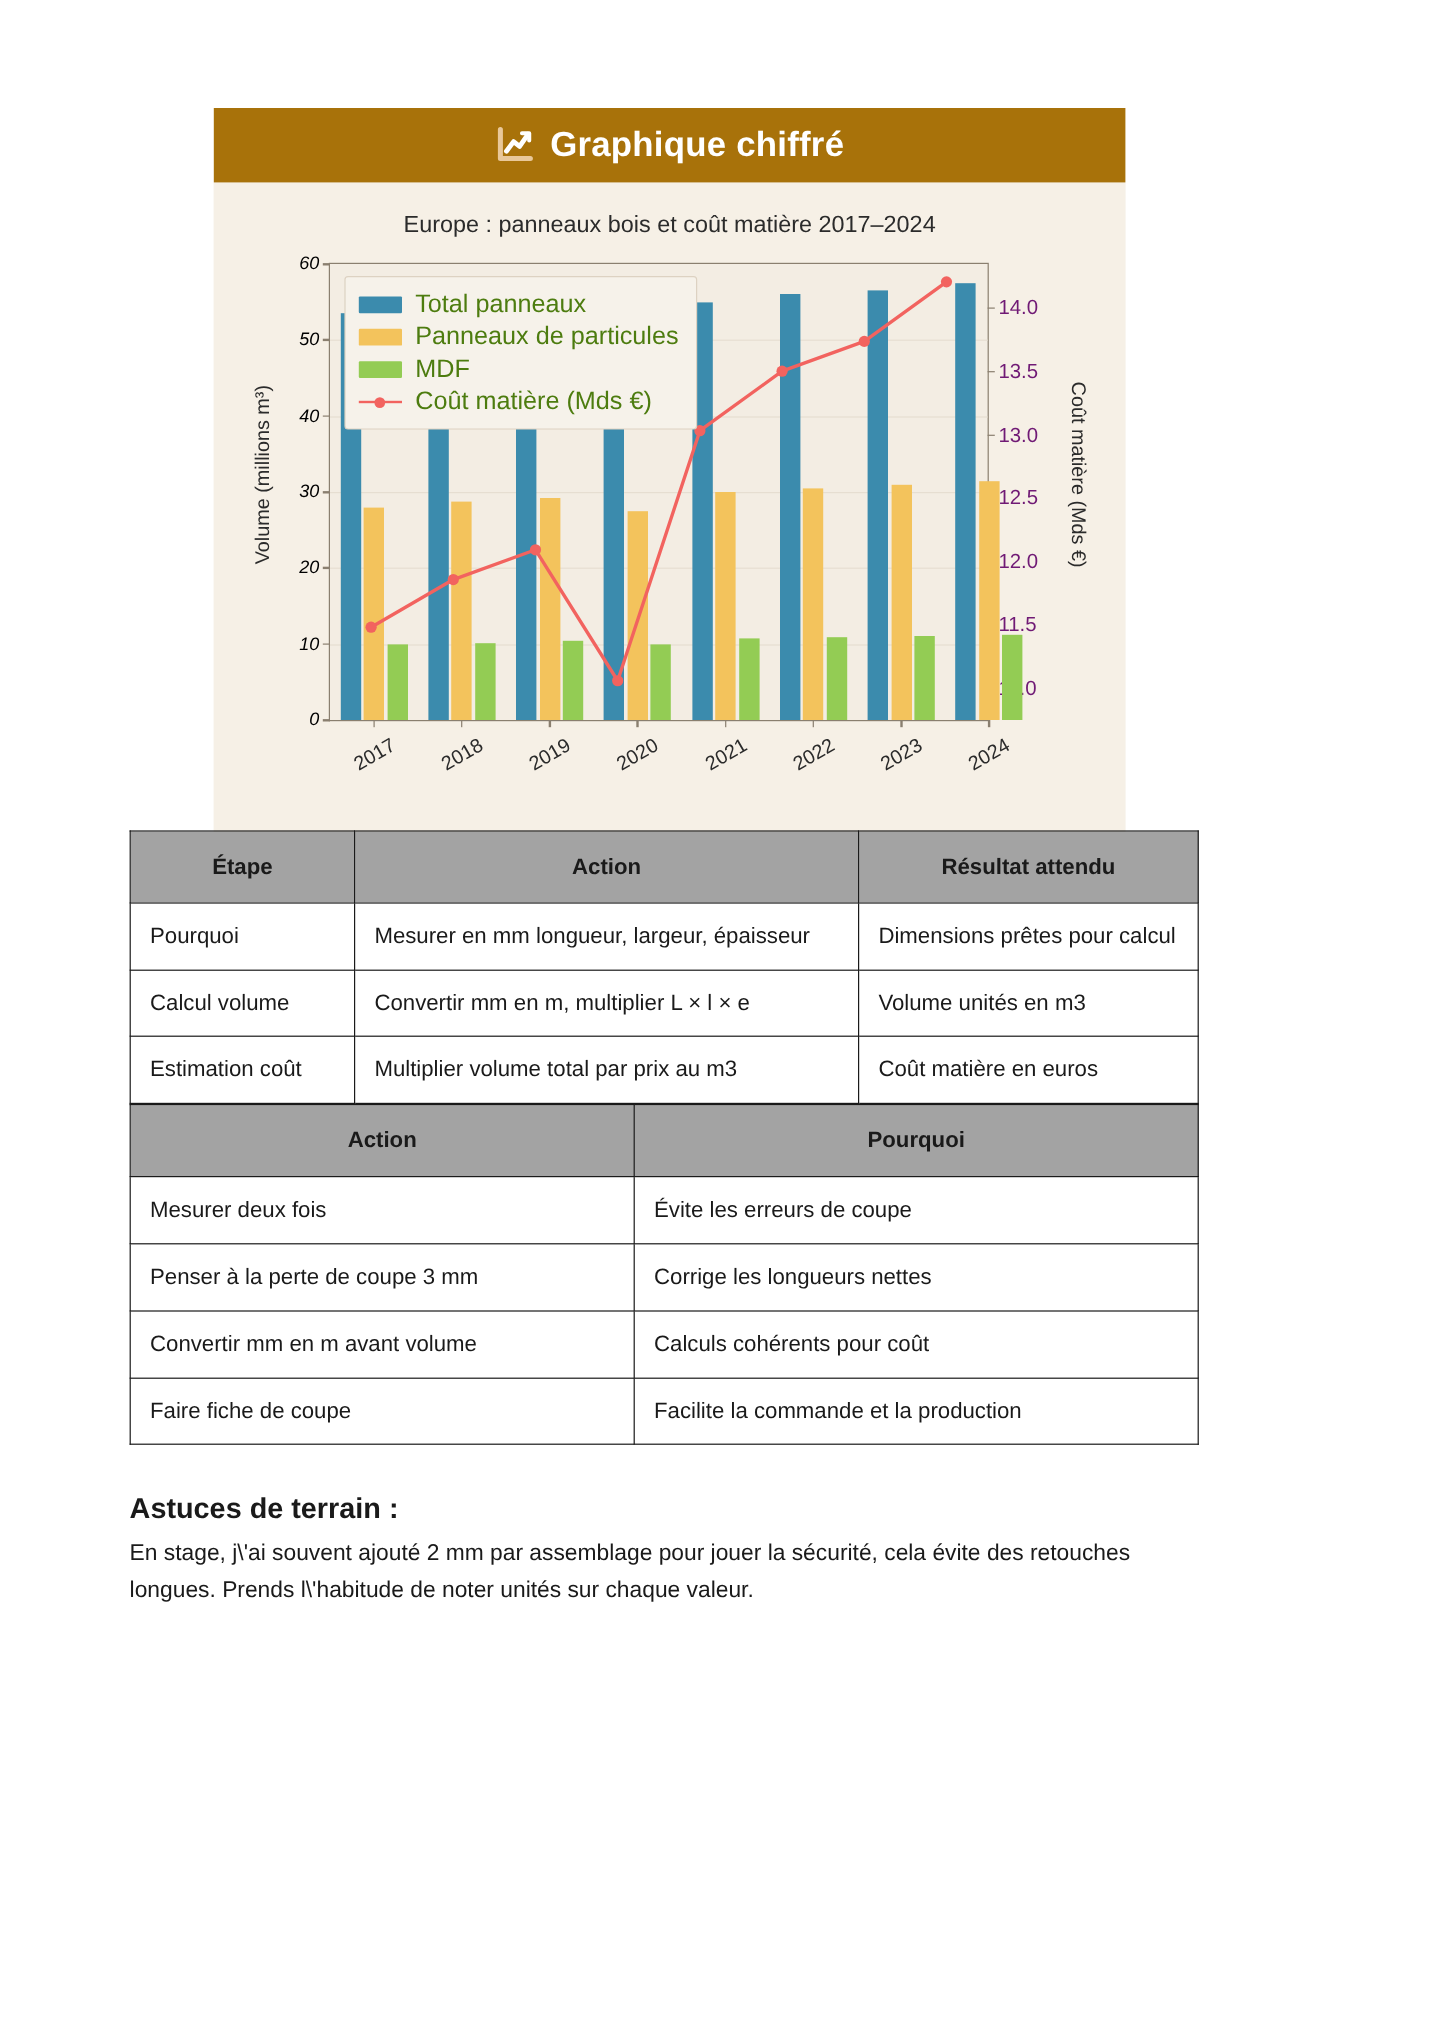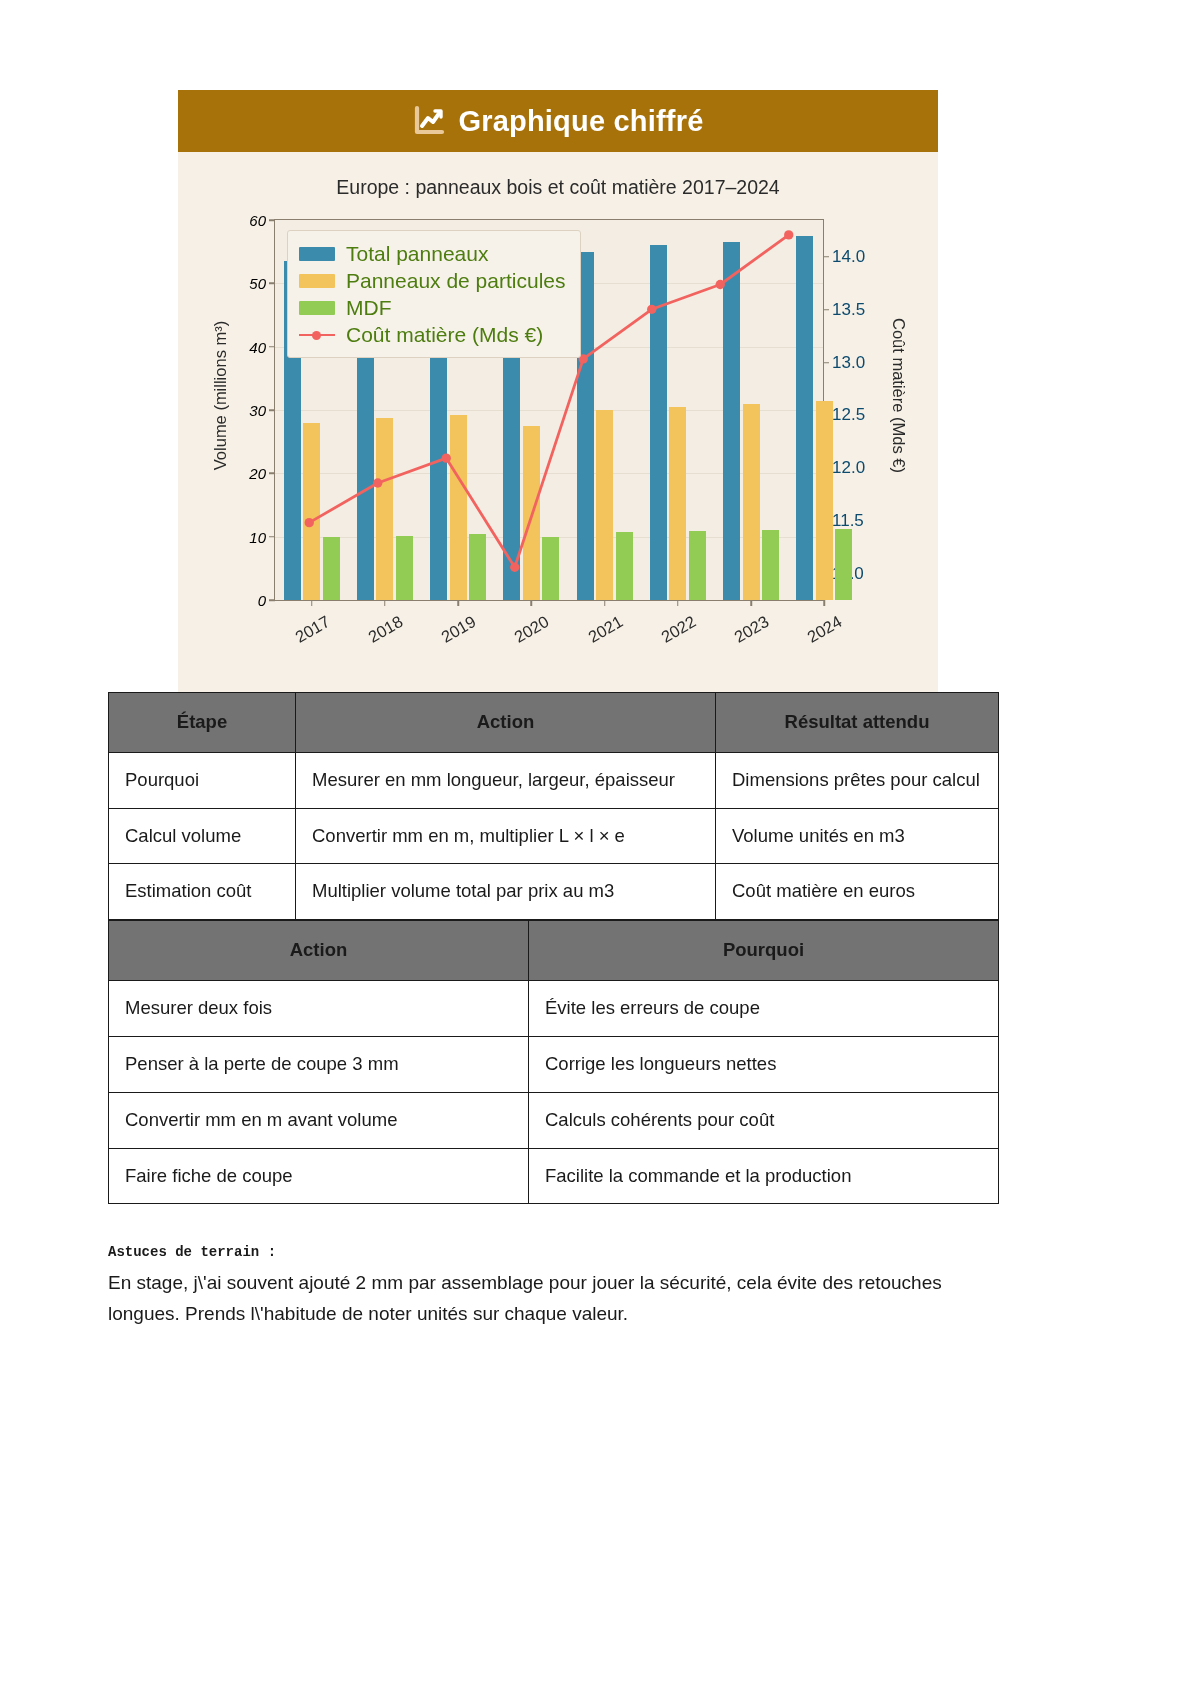--- a/index.html
+++ b/index.html
@@ -105,21 +105,21 @@
     color: #000000;
     white-space: nowrap;
     font-style: italic;
   }
   .ytick-r {
     position: absolute;
     left: 100%;
     margin-left: 9px;
     transform: translateY(-50%);
     font-size: 17px;
-    color: #0c4a6e;
+    color: #701a75;
     white-space: nowrap;
   }
   .tickmark {
     position: absolute;
     width: 6px; height: 1.5px;
     background: #8a7f6f;
     transform: translateY(-50%);
   }
   .tickmark.left { right: 100%; }
   .tickmark.right { left: 100%; }
@@ -199,43 +199,42 @@
   }
   th, td {
     border: 1.6px solid #1a1a1a;
     padding: 14px 16px;
     font-size: 18.5px;
     text-align: left;
     vertical-align: top;
     line-height: 1.45;
   }
   th {
-    background: #737373;
+    background: #a3a3a3;
     text-align: center;
     font-weight: bold;
     padding: 16px 24px;
   }
   td { background: #ffffff; }
 
   .t1 col.c1 { width: 187px; }
   .t1 col.c2 { width: 420px; }
   .t1 col.c3 { width: 283px; }
   .t2 col.c1 { width: 420px; }
   .t2 col.c2 { width: 470px; }
 
   .section-head {
     font-size: 18.5px;
     font-weight: bold;
     margin: 36px 0 22px 0;
   }
   .tips-head {
-    font-size: 14px;
+    font-size: 24px;
     font-weight: bold;
     margin: 40px 0 8px 0;
-    font-family: Liberation Mono, monospace;
   }
   .tips-body {
     font-size: 19px;
     line-height: 1.62;
     margin: 0;
     max-width: 890px;
   }
 </style>
 </head>
 <body>

